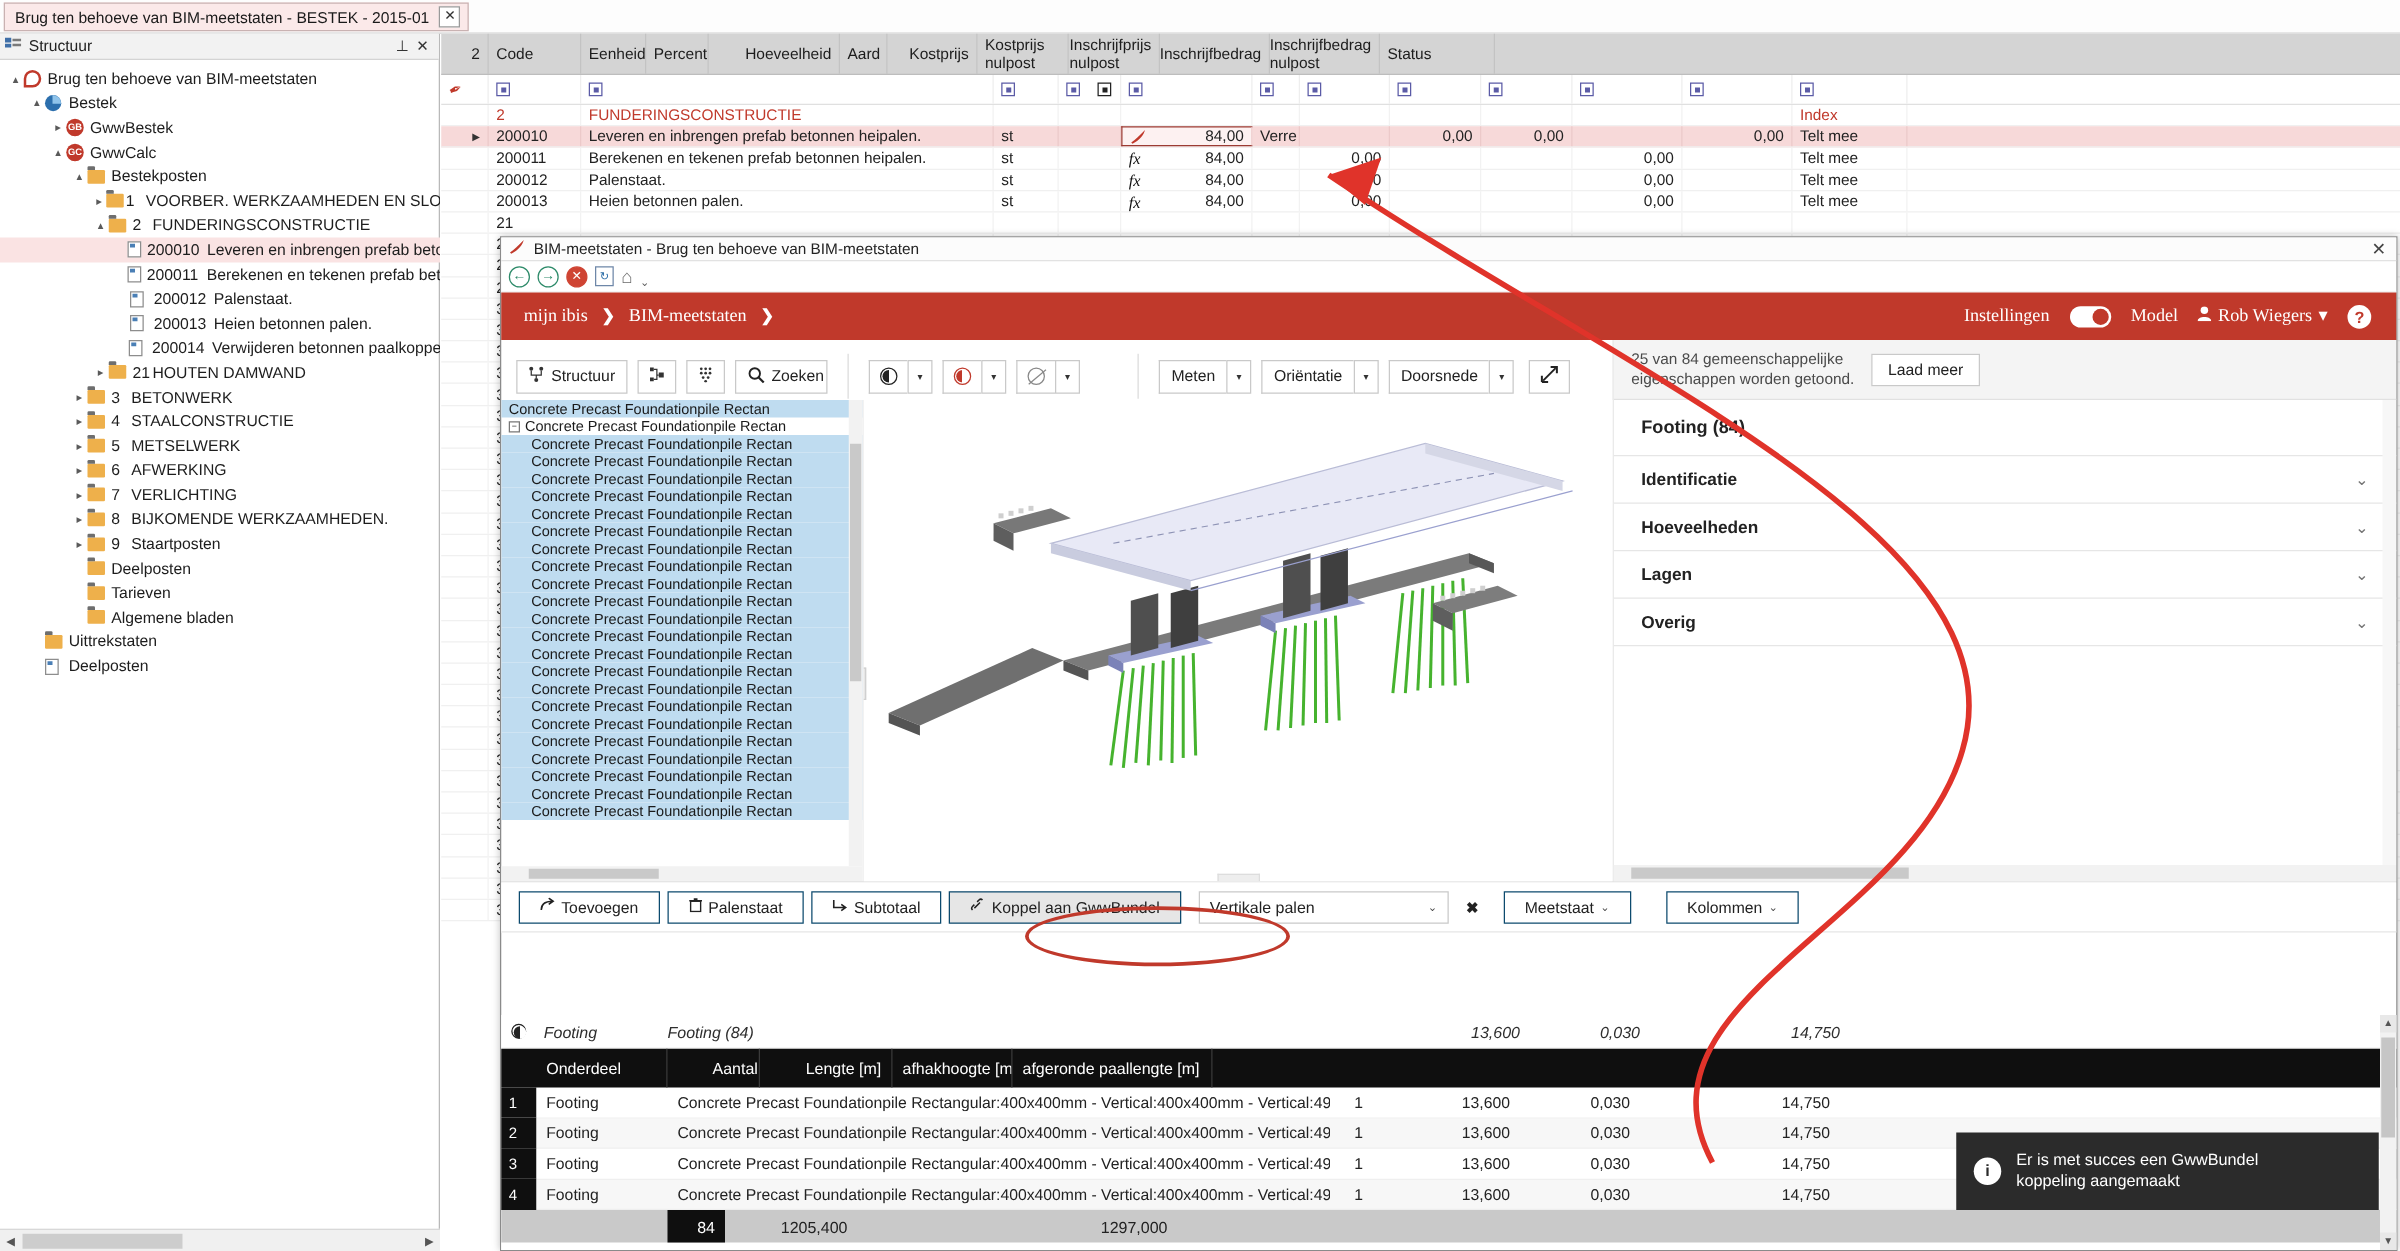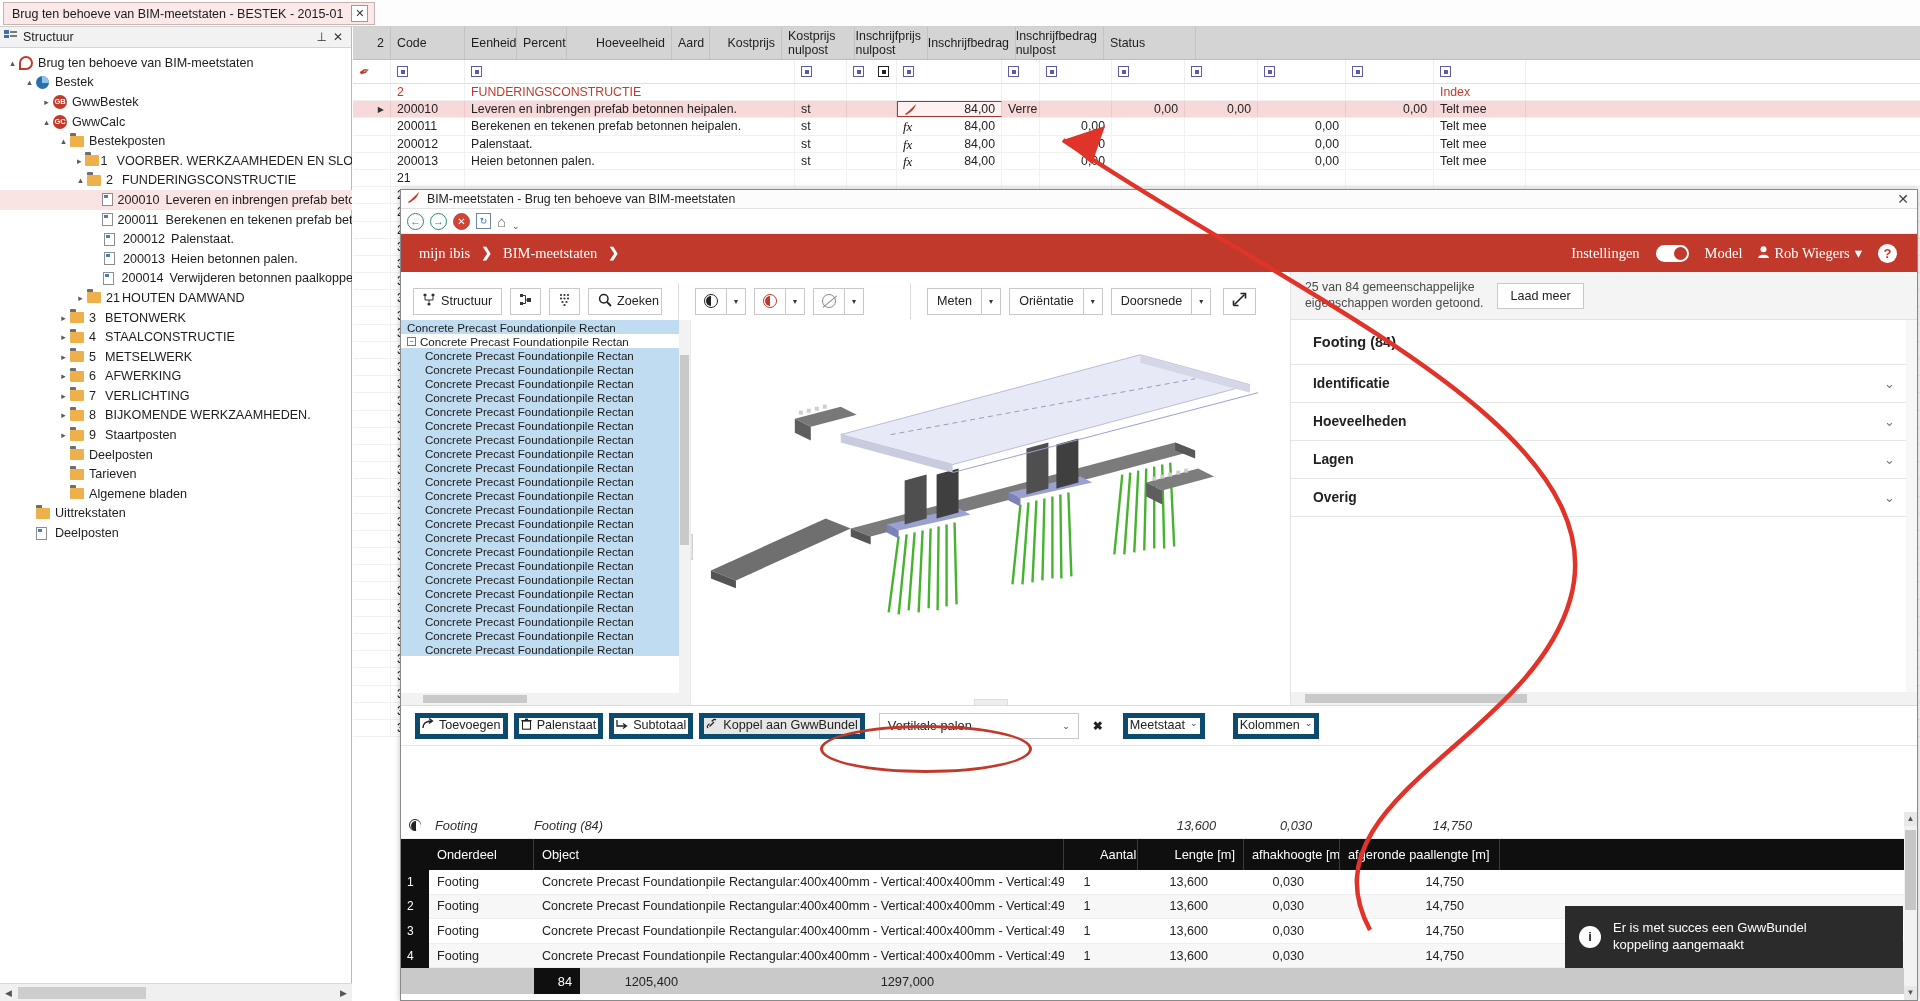--- a/index.html
+++ b/index.html
@@ -184,21 +184,21 @@
   .loadbtn{height:26px;border:1px solid #c9c9c9;background:#fff;padding:0 12px;font-size:12.6px;display:flex;align-items:center;}
   .prop-ttl{padding:14px 22px;font-size:14.5px;font-weight:bold;color:#222;border-bottom:1px solid #e6e6e6;}
   .prop-row{padding:11px 22px;font-size:13.8px;font-weight:bold;color:#222;border-bottom:1px solid #e6e6e6;display:flex;align-items:center;}
   .prop-row .chev{margin-left:auto;color:#777;font-weight:normal;font-size:13px;}
   .r-vscroll{position:absolute;right:0;top:48px;bottom:13px;width:11px;background:#f7f7f7;}
   .r-hscroll{position:absolute;left:0;right:0;bottom:0;height:13px;background:#f2f2f2;}
   .r-hscroll .th{position:absolute;left:14px;top:2px;width:222px;height:9px;background:#c9c9c9;}
 
   
   .bbar{height:40px;display:flex;align-items:center;gap:6px;padding:0 14px;background:#fff;border-bottom:1px solid #e6e6e6;}
-  .bbtn{height:26px;border:5px solid #0c4a6e;background:#fff;display:flex;gap:5px;padding:0 2px;font-size:12.6px;}
+  .bbtn{height:26px;border:1px solid #0c4a6e;background:#fff;display:flex;align-items:center;gap:5px;padding:0 16px;font-size:12.6px;}
   .bbtn.active{background:#e6e6e6;}
   .selwrap{position:relative;margin-left:8px;}
   .selbox{width:200px;height:26px;border:1px solid #c9c9c9;background:#fff;display:flex;align-items:center;padding:0 8px;font-size:12.8px;}
   .selbox .cv{margin-left:auto;font-size:9px;color:#444;}
   .xbtn{width:26px;height:26px;display:flex;align-items:center;justify-content:center;font-size:12px;font-weight:bold;}
 
   
   .btable{position:absolute;left:0;right:0;top:622px;bottom:0;background:#fff;}
   .bt-sum{display:flex;height:27px;align-items:center;font-size:12.8px;font-style:italic;color:#2e2e2e;border-bottom:1px solid #ededed;}
   .bt-head{display:flex;height:31px;background:#0f0f0f;color:#fff;font-size:12.8px;align-items:center;}
@@ -1434,21 +1434,20 @@
       <div style="width:105px;padding-left:6px;">Footing</div>
       <div style="width:530px;">Footing (84)</div>
       <div style="width:46px;"></div>
       <div style="width:106px;text-align:right;">13,600</div>
       <div style="width:96px;text-align:right;">0,030</div>
       <div style="width:160px;text-align:right;">14,750</div>
     </div>
     <div class="bt-head">
       <div class="c" style="width:28px;border-right:none;"></div>
       <div class="c" style="width:105px;">Onderdeel</div>
-      <div class="c" style="width:530px;">Object</div>
       <div class="c" style="width:46px;margin-left:28px;">Aantal</div>
       <div class="c" style="width:106px;justify-content:flex-end;">Lengte [m]</div>
       <div class="c" style="width:96px;">afhakhoogte [m]</div>
       <div class="c" style="width:160px;">afgeronde paallengte [m]</div>
     </div>
     <div id="bt-rows">
         <div class="bt-row">
           <div class="idx">1</div>
           <div class="c" style="width:105px;">Footing</div>
           <div class="c" style="width:530px;">Concrete Precast Foundationpile Rectangular:400x400mm - Vertical:400x400mm - Vertical:499110 -1.4</div>

